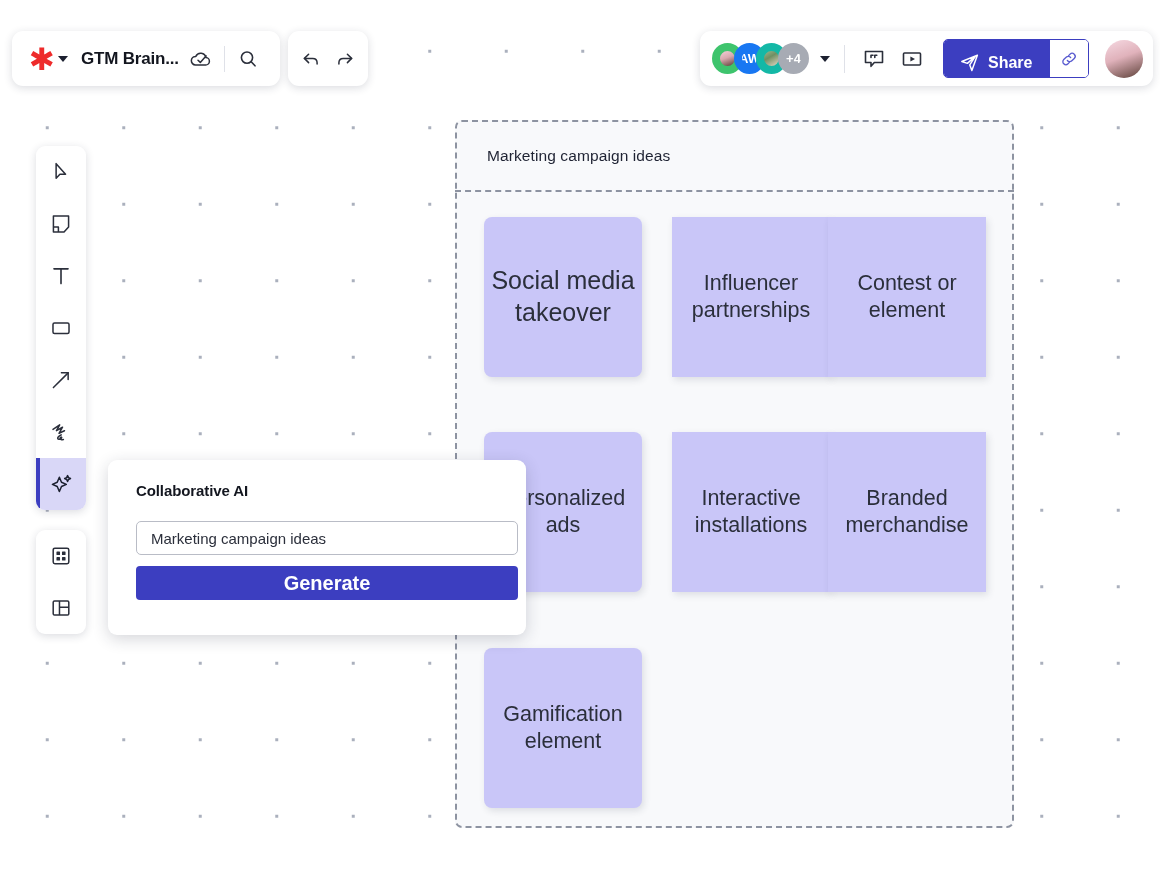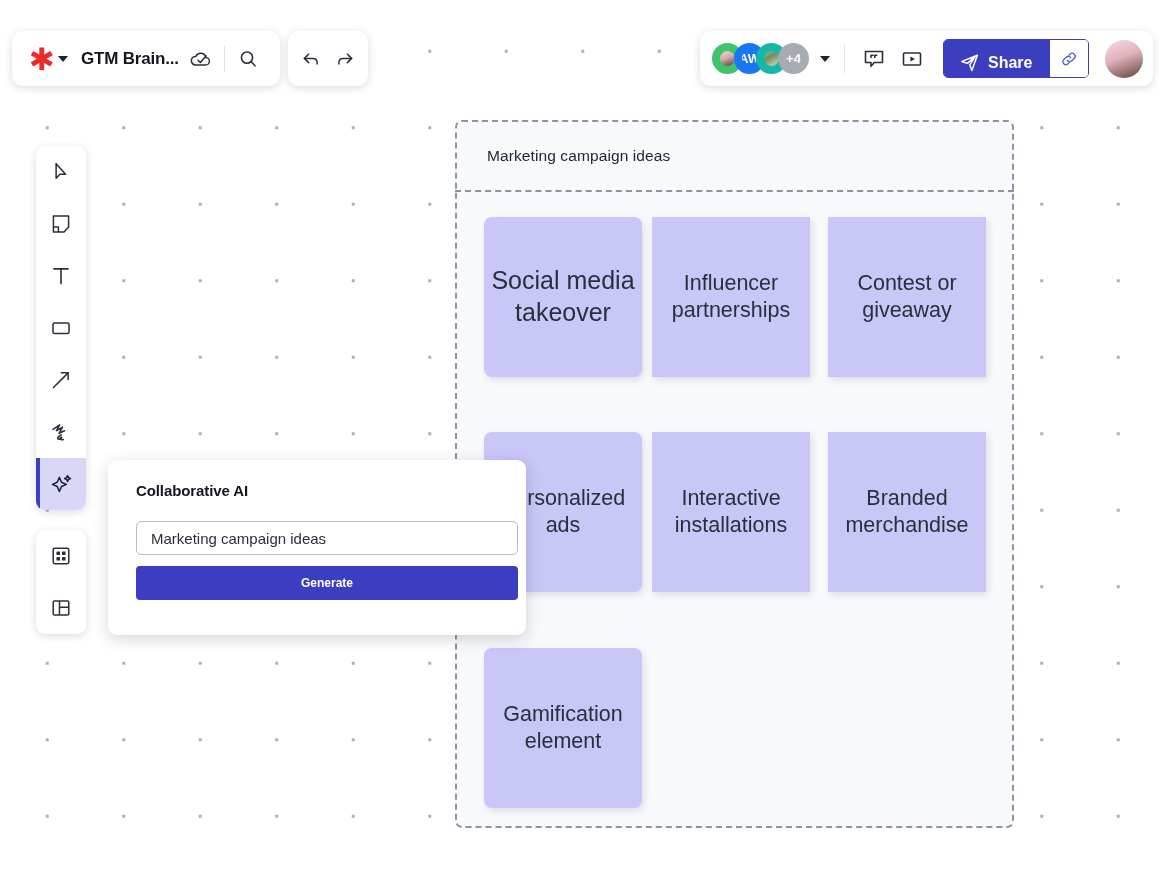--- a/index.html
+++ b/index.html
@@ -55,21 +55,21 @@
   }
   .note span {
     font-size: 21.5px;
     line-height: 1.27;
     color: #2b2f3b;
     font-weight: 400;
   }
   .note.big span { font-size: 25px; }
 
   .col0 { left: 484px; border-radius: 8px; }
-  .col1 { left: 652px; }
+  .col1 { left: 672px; }
   .col2 { left: 828px; }
   .row0 { top: 217px; }
   .row1 { top: 432px; }
   .row2 { top: 648px; }
 
   
   .tl-bar {
     position: absolute; left: 12px; top: 31px;
     height: 55px; width: 268px;
     background: #fff; border-radius: 11px;
@@ -207,21 +207,21 @@
     background: #fff;
     font-family: "Liberation Sans", sans-serif;
     font-size: 15px; color: #2b2f3b;
     padding: 0 14px;
   }
   .ai-input::placeholder { color: #8b8f9a; }
   .ai-generate {
     margin-top: 11px;
     width: 382px; height: 34px;
     background: #3c3ec0; border: none; border-radius: 4px;
-    color: #fff; font-size: 12px; font-weight: bold;
+    color: #fff; font-size: 20px; font-weight: bold;
     font-family: "Liberation Sans", sans-serif;
     cursor: pointer;
   }
   svg { display: block; }
 </style>
 </head>
 <body>
 
 <div id="canvas">
 
@@ -230,21 +230,21 @@
     <div class="frame-title">Marketing campaign ideas</div>
   </div>
 
   <div class="note big col0 row0">
     <span>Social media takeover</span>
   </div>
   <div class="note col1 row0">
     <span>Influencer partnerships</span>
   </div>
   <div class="note col2 row0">
-    <span>Contest or giveaway</span>
+    <span>Contest or element</span>
   </div>
 
   <div class="note col0 row1">
     <span>Personalized ads</span>
   </div>
   <div class="note col1 row1">
     <span>Interactive installations</span>
   </div>
   <div class="note col2 row1">
     <span>Branded merchandise</span>

